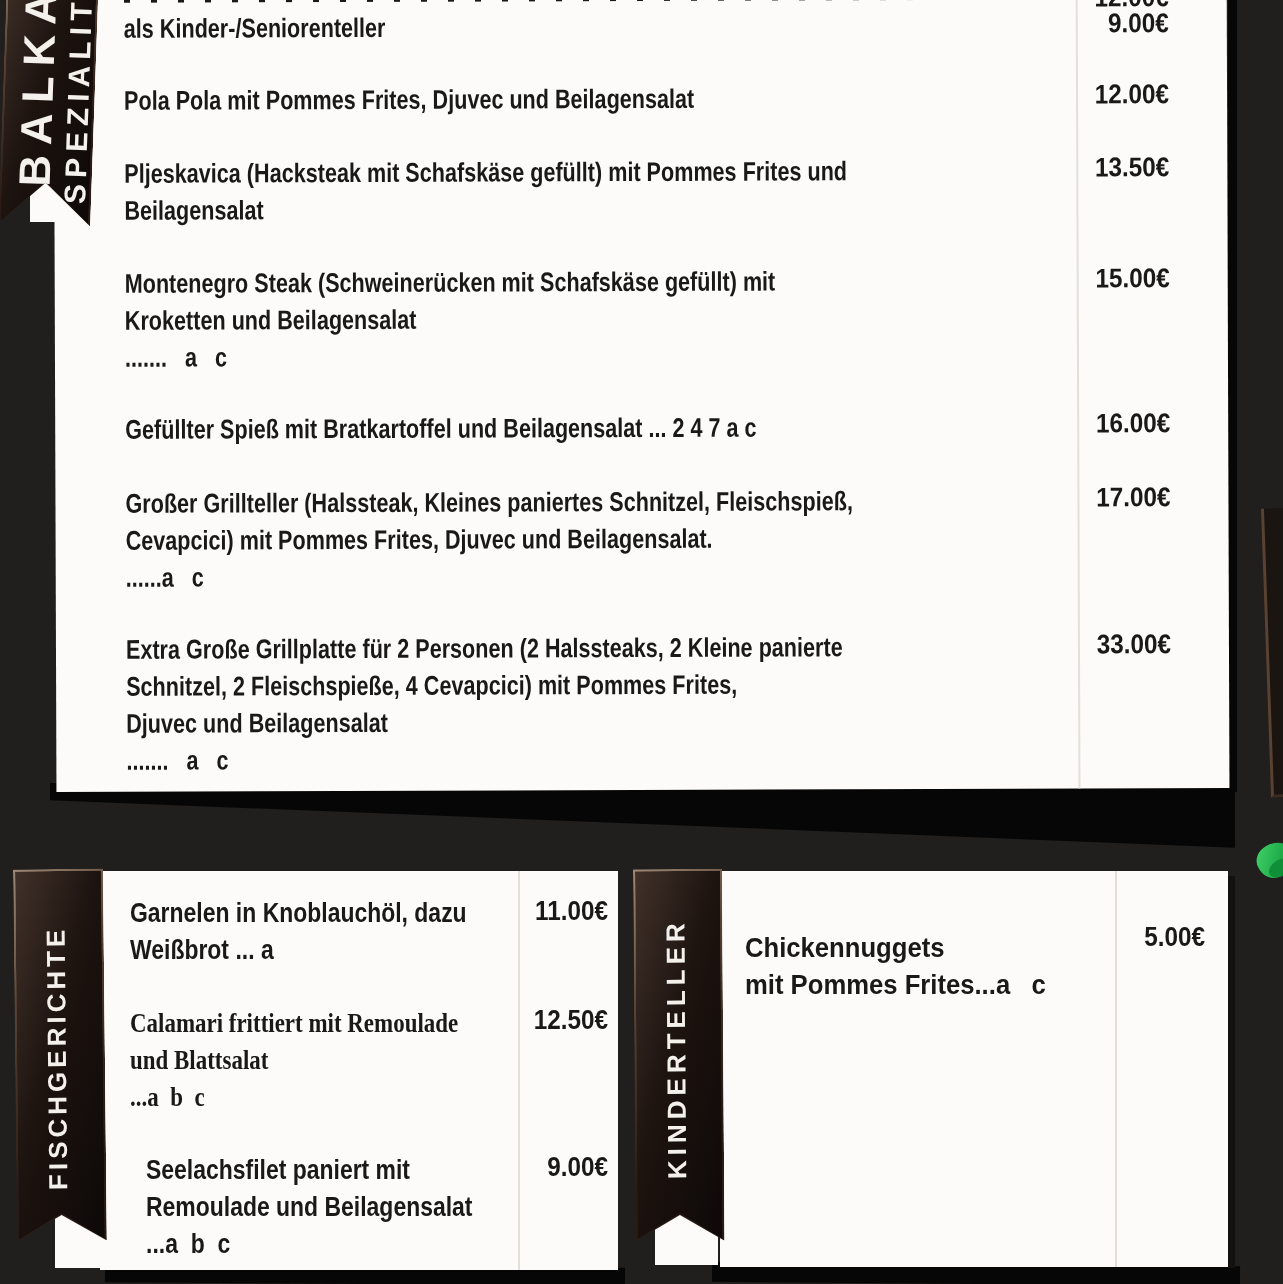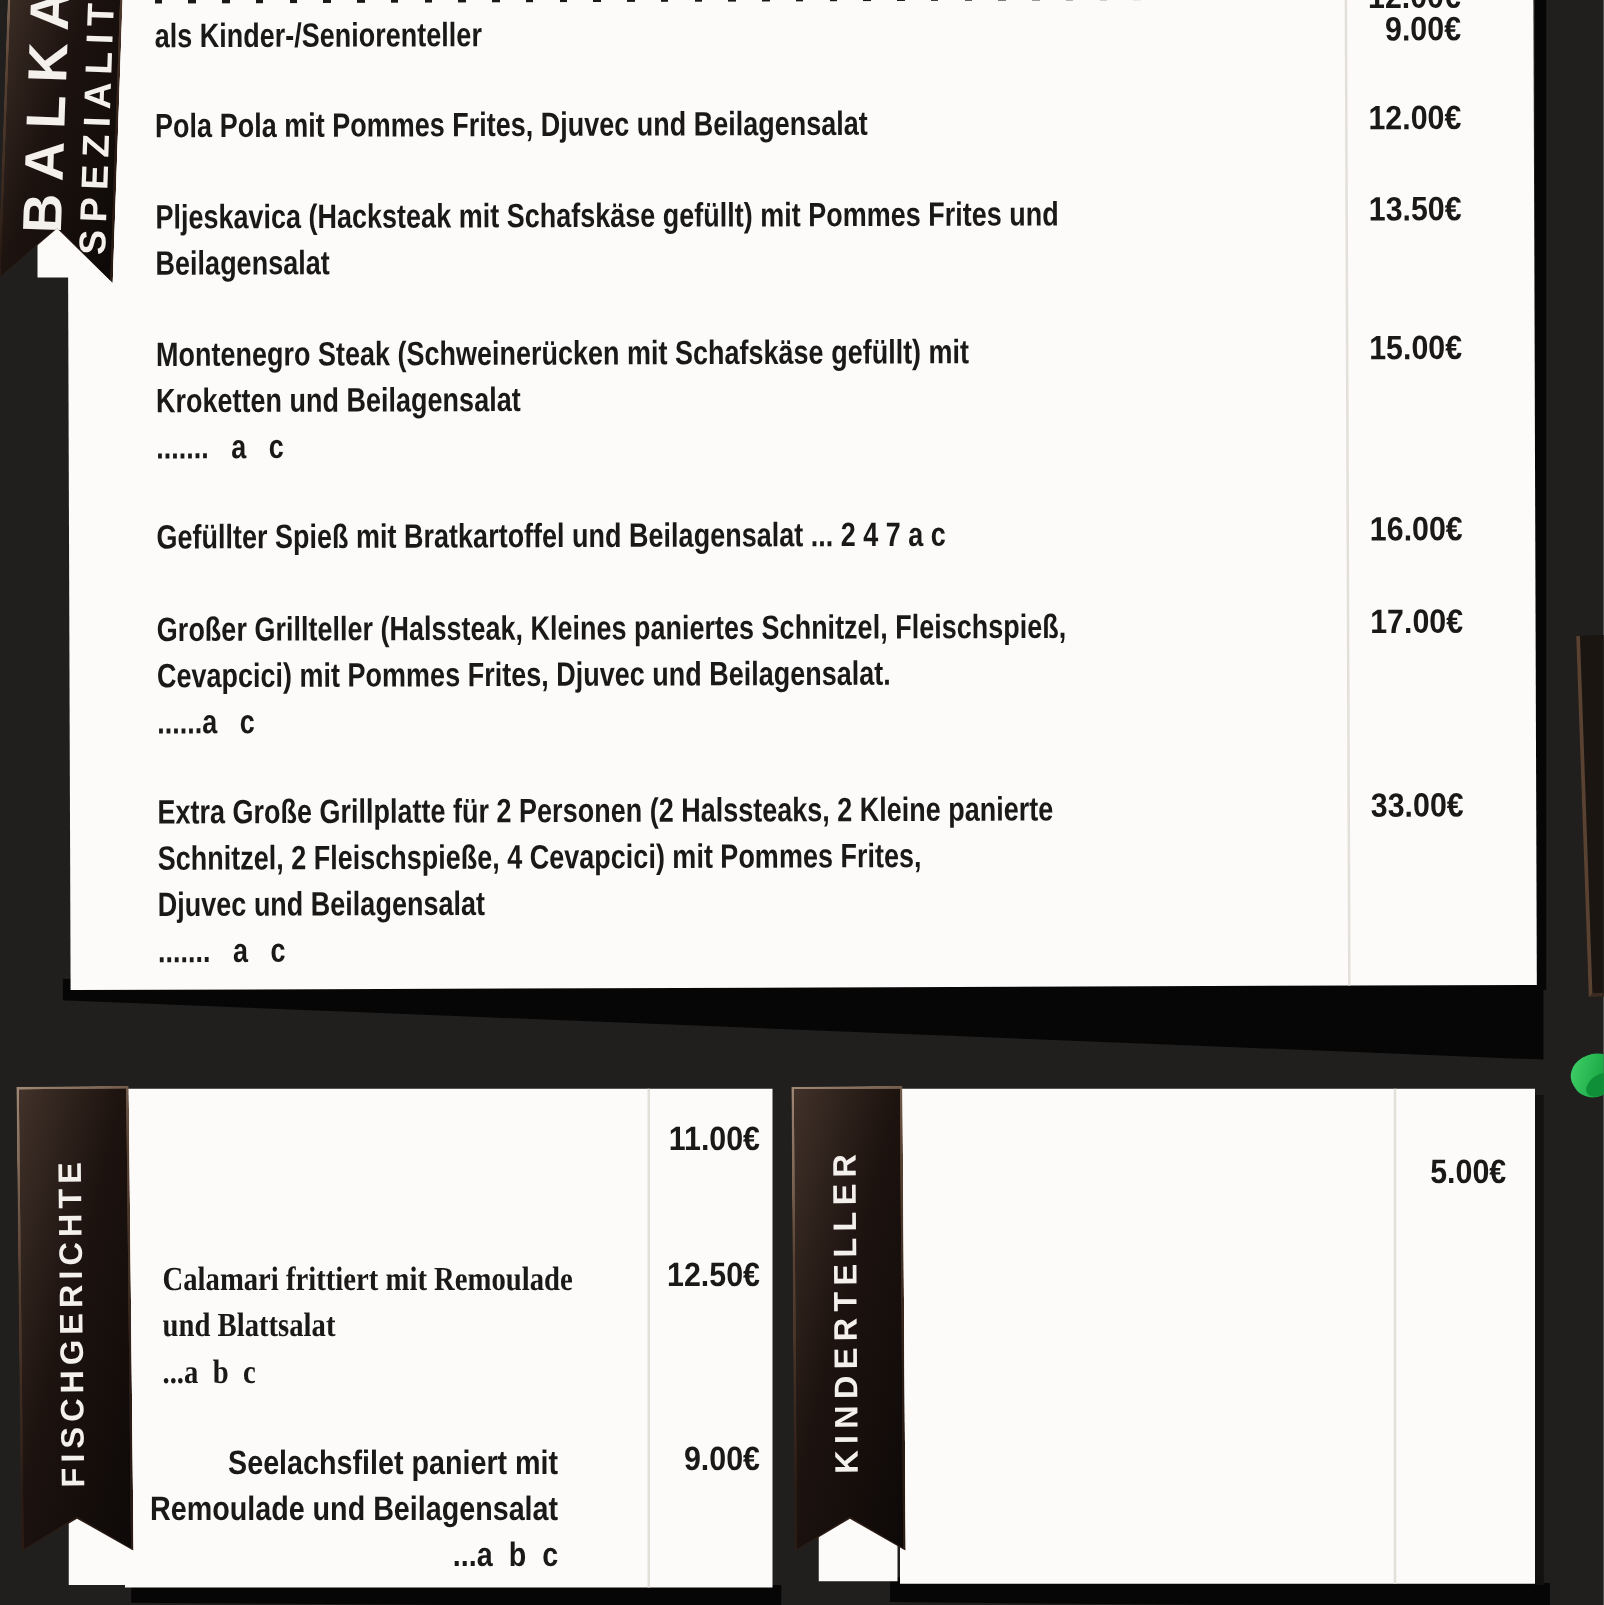--- a/index.html
+++ b/index.html
@@ -125,30 +125,34 @@
     <div class="rb-line1">BALKAN</div>
     <div class="rb-line2">SPEZIALITÄTEN</div>
   </div>
 </div>
 
 <div class="shadow" style="left:105px;top:1266px;width:520px;height:18px;transform:rotate(0.4deg);"></div>
 
 <div class="card fisch-card" style="left:100px;top:871px;width:518px;height:399px;">
   <div class="vdiv" style="left:418px;"></div>
 
+  <div class="item" style="left:30px;top:24px;">
+    <div class="line">Garnelen in Knoblauchöl, dazu</div>
+    <div class="line">Weißbrot ... a</div>
+  </div>
   <div class="price" style="left:420px;width:88px;top:25px;">11.00€</div>
 
   <div class="item" style="left:30px;top:134px;font-family:Liberation Serif, serif;">
     <div class="line">Calamari frittiert mit Remoulade</div>
     <div class="line">und Blattsalat</div>
     <div class="line">...a  b  c</div>
   </div>
   <div class="price" style="left:420px;width:88px;top:134px;">12.50€</div>
 
-  <div class="item" style="left:20px;top:281px;text-align:right;">
+  <div class="item" style="left:46px;top:281px;">
     <div class="line">Seelachsfilet paniert mit</div>
     <div class="line">Remoulade und Beilagensalat</div>
     <div class="line">...a  b  c</div>
   </div>
   <div class="price" style="left:420px;width:88px;top:281px;">9.00€</div>
 </div>
 
 <div class="white-patch" style="left:55px;top:1200px;width:46px;height:68px;"></div>
 
 <div class="ribbon notch93" style="left:13px;top:869px;width:90px;height:372px;transform:rotate(-0.6deg);transform-origin:50% 0;">
@@ -156,20 +160,24 @@
   <div class="ribbon-inner"></div>
   <div class="vtext rb-single" style="left:27px;top:321px;">FISCHGERICHTE</div>
 </div>
 
 <div class="shadow" style="left:712px;top:1264px;width:528px;height:20px;transform:rotate(0.5deg);"></div>
 <div class="shadow" style="left:1228px;top:876px;width:7px;height:392px;background:#121110;"></div>
 
 <div class="card kinder-card" style="left:720px;top:871px;width:508px;height:396px;">
   <div class="vdiv" style="left:395px;"></div>
 
+  <div class="item" style="left:25px;top:59px;">
+    <div class="line">Chickennuggets</div>
+    <div class="line">mit Pommes Frites...a   c</div>
+  </div>
   <div class="price" style="left:392px;width:93px;top:51px;">5.00€</div>
 </div>
 
 <div class="white-patch" style="left:655px;top:1200px;width:63px;height:65px;"></div>
 
 <div class="ribbon notch93" style="left:633px;top:869px;width:89px;height:372px;transform:rotate(-0.4deg);transform-origin:50% 0;">
   <div class="ribbon-skin"></div>
   <div class="ribbon-inner"></div>
   <div class="vtext rb-single" style="left:27px;top:310px;letter-spacing:5px;">KINDERTELLER</div>
 </div>

